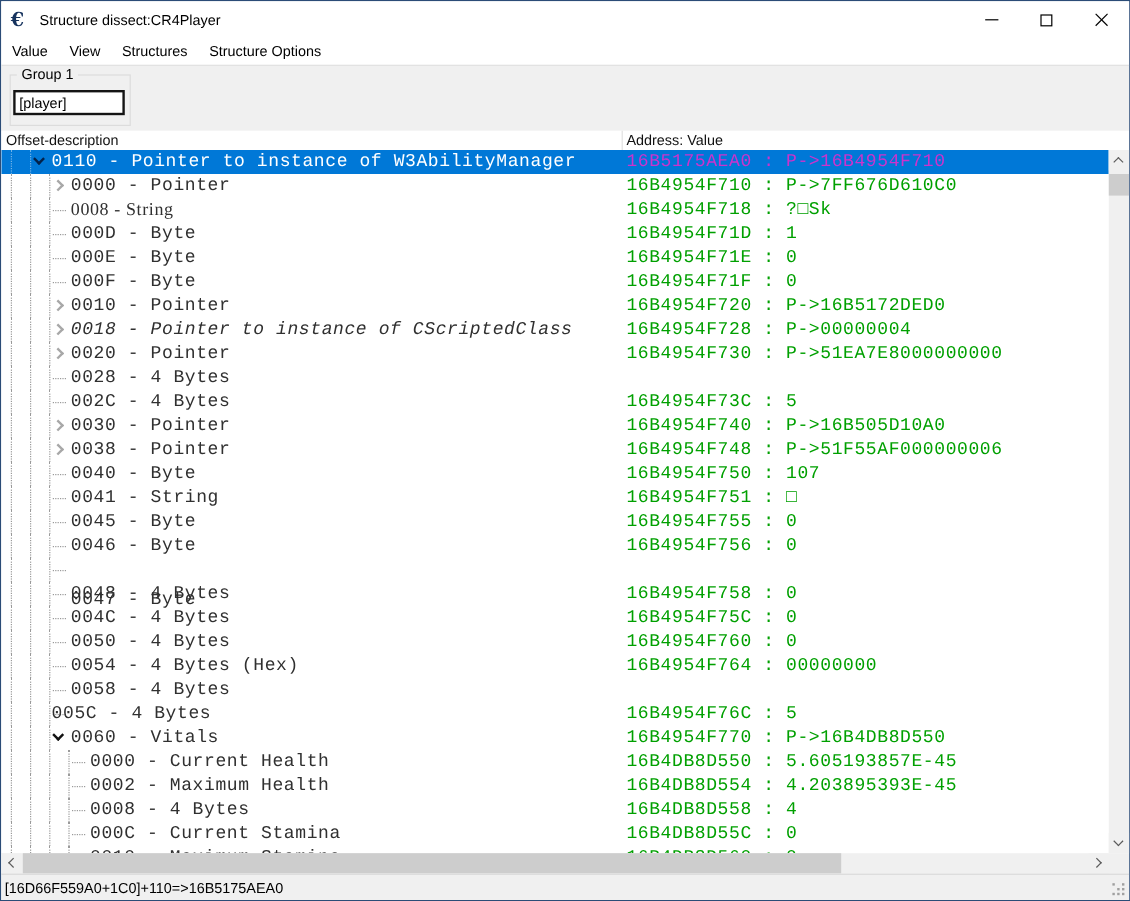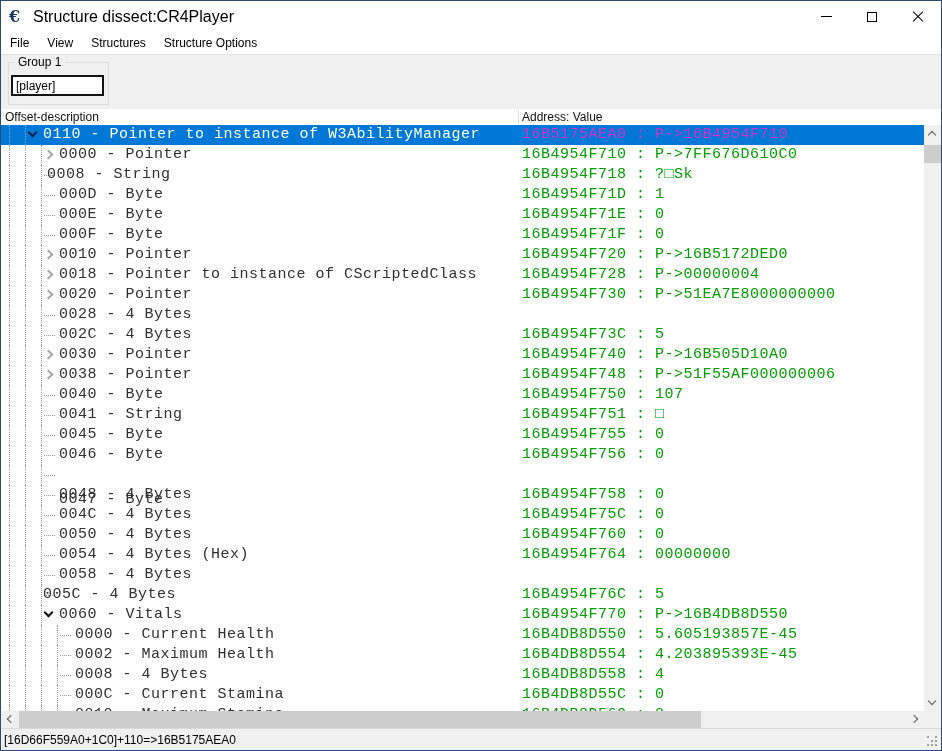--- a/index.html
+++ b/index.html
@@ -5,21 +5,21 @@
   html,body{margin:0;padding:0;background:#888;}
   *{box-sizing:border-box;}
   .window{
     position:relative;width:942px;height:751px;background:#fff;
     border:1px solid var(--win-border,#2B4C77);
     font-family:"Liberation Sans",sans-serif;color:#1a1a1a;overflow:hidden;
   }
   
   .titlebar{position:absolute;left:0;top:0;width:940px;height:31px;background:#fff;display:flex;align-items:center;}
   .app-icon{width:18px;margin-left:8px;font-weight:bold;font-size:16px;color:#16335e;font-family:"DejaVu Serif",serif;}
-  .title{font-size:16px;margin-left:6px;color:#000;}
+  .title{font-size:12px;margin-left:6px;color:#000;}
   .win-controls{position:absolute;right:0;top:0;height:31px;display:flex;}
   .wbtn{width:46px;height:31px;display:flex;align-items:center;justify-content:center;position:relative;}
   .min-glyph{width:11px;height:0;border-top:1px solid #000;display:block;}
   .max-glyph{width:10px;height:10px;border:1px solid #000;display:block;}
   .close-glyph{position:relative;width:12px;height:12px;display:block;}
   .close-glyph::before,.close-glyph::after{content:"";position:absolute;left:-1px;top:5px;width:14px;height:0;border-top:1px solid #000;}
   .close-glyph::before{transform:rotate(45deg);}
   .close-glyph::after{transform:rotate(-45deg);}
   
   .menubar{position:absolute;left:0;top:31px;width:940px;height:22px;background:#fff;display:flex;align-items:center;}
@@ -85,21 +85,21 @@
       <div class="wbtn">
           <span class="max-glyph"></span>
         </div>
       <div class="wbtn">
           <span class="close-glyph"></span>
         </div>
     </div>
   </div>
 
   <div class="menubar" id="menubar">
-      <div class="menu-item">File</div>
+      <div class="menu-item">Value</div>
       <div class="menu-item">View</div>
       <div class="menu-item">Structures</div>
       <div class="menu-item">Structure Options</div>
     </div>
 
   <div class="toolbar">
     <div class="groupbox">
       <span class="group-label">Group 1</span>
       <input class="player-input" value="[player]" style="">
     </div>
@@ -125,21 +125,21 @@
         <div class="guide" style="left: 40px;"></div>
         <div class="chev right" style="left: 44px;"></div>
         <span class="cell-left" style="left: 58px;">0000 - Pointer</span>
         <span class="cell-right">16B4954F710 : P-&gt;7FF676D610C0</span>
       </div>
       <div class="row">
         <div class="guide" style="left: 8px;"></div>
         <div class="guide" style="left: 24px;"></div>
         <div class="guide" style="left: 40px;"></div>
         <div class="connector" style="left: 43px;"></div>
-        <span class="cell-left" style="left: 46px;">0008 - String</span>
+        <span class="cell-left" style="left: 58px; font-family: Liberation Serif, serif;">0008 - String</span>
         <span class="cell-right">16B4954F718 : ?□Sk</span>
       </div>
       <div class="row">
         <div class="guide" style="left: 8px;"></div>
         <div class="guide" style="left: 24px;"></div>
         <div class="guide" style="left: 40px;"></div>
         <div class="connector" style="left: 43px;"></div>
         <span class="cell-left" style="left: 58px;">000D - Byte</span>
         <span class="cell-right">16B4954F71D : 1</span>
       </div>
@@ -165,21 +165,21 @@
         <div class="guide" style="left: 40px;"></div>
         <div class="chev right" style="left: 44px;"></div>
         <span class="cell-left" style="left: 58px;">0010 - Pointer</span>
         <span class="cell-right">16B4954F720 : P-&gt;16B5172DED0</span>
       </div>
       <div class="row">
         <div class="guide" style="left: 8px;"></div>
         <div class="guide" style="left: 24px;"></div>
         <div class="guide" style="left: 40px;"></div>
         <div class="chev right" style="left: 44px;"></div>
-        <span class="cell-left" style="left: 58px;">0018 - Pointer to instance of CScriptedClass</span>
+        <span class="cell-left" style="left: 58px; font-style: italic;">0018 - Pointer to instance of CScriptedClass</span>
         <span class="cell-right">16B4954F728 : P-&gt;00000004</span>
       </div>
       <div class="row">
         <div class="guide" style="left: 8px;"></div>
         <div class="guide" style="left: 24px;"></div>
         <div class="guide" style="left: 40px;"></div>
         <div class="chev right" style="left: 44px;"></div>
         <span class="cell-left" style="left: 58px;">0020 - Pointer</span>
         <span class="cell-right">16B4954F730 : P-&gt;51EA7E8000000000</span>
       </div>

